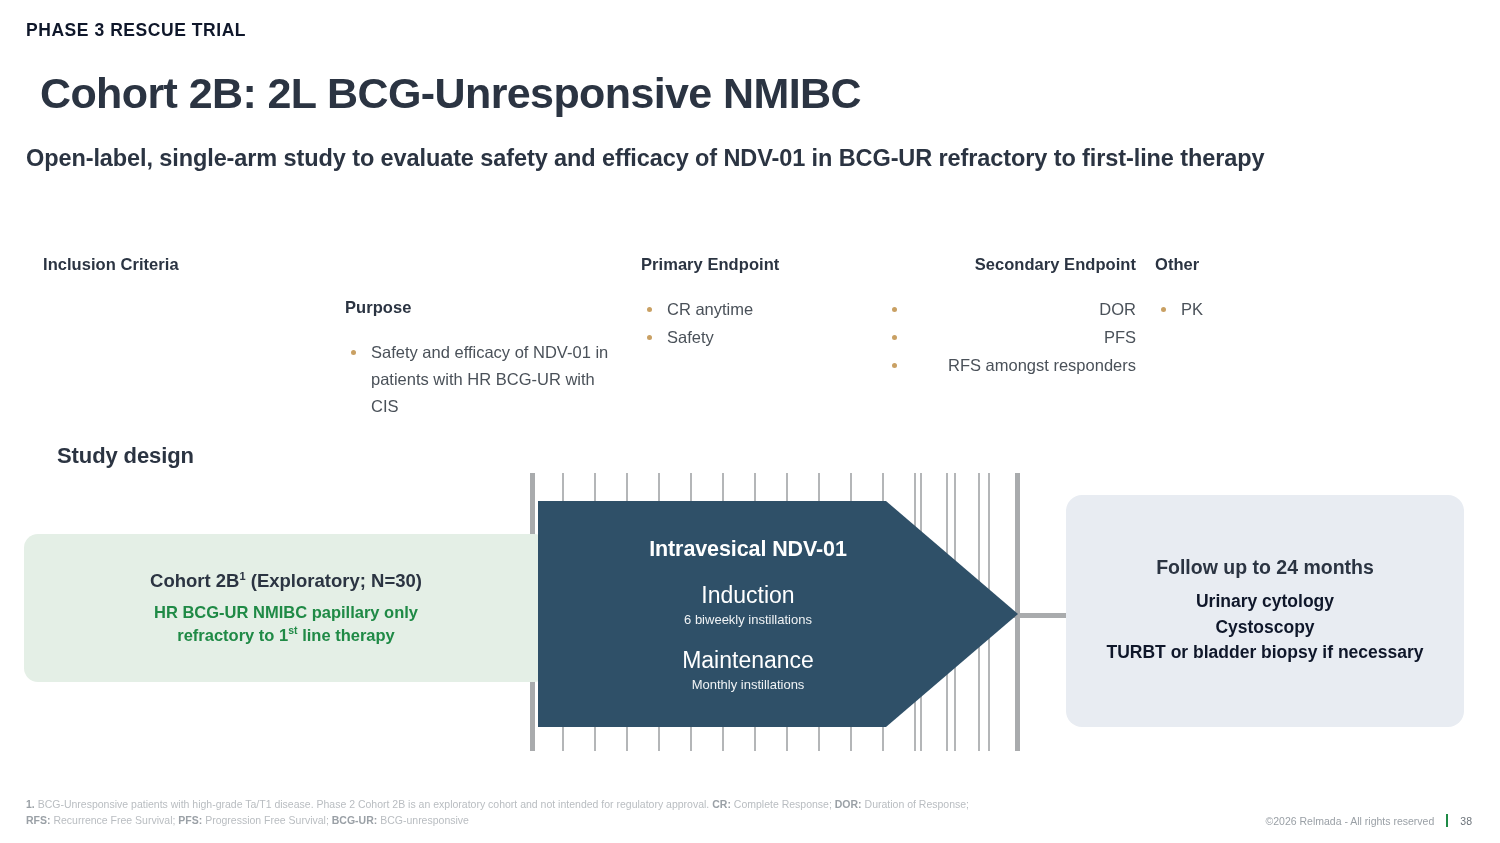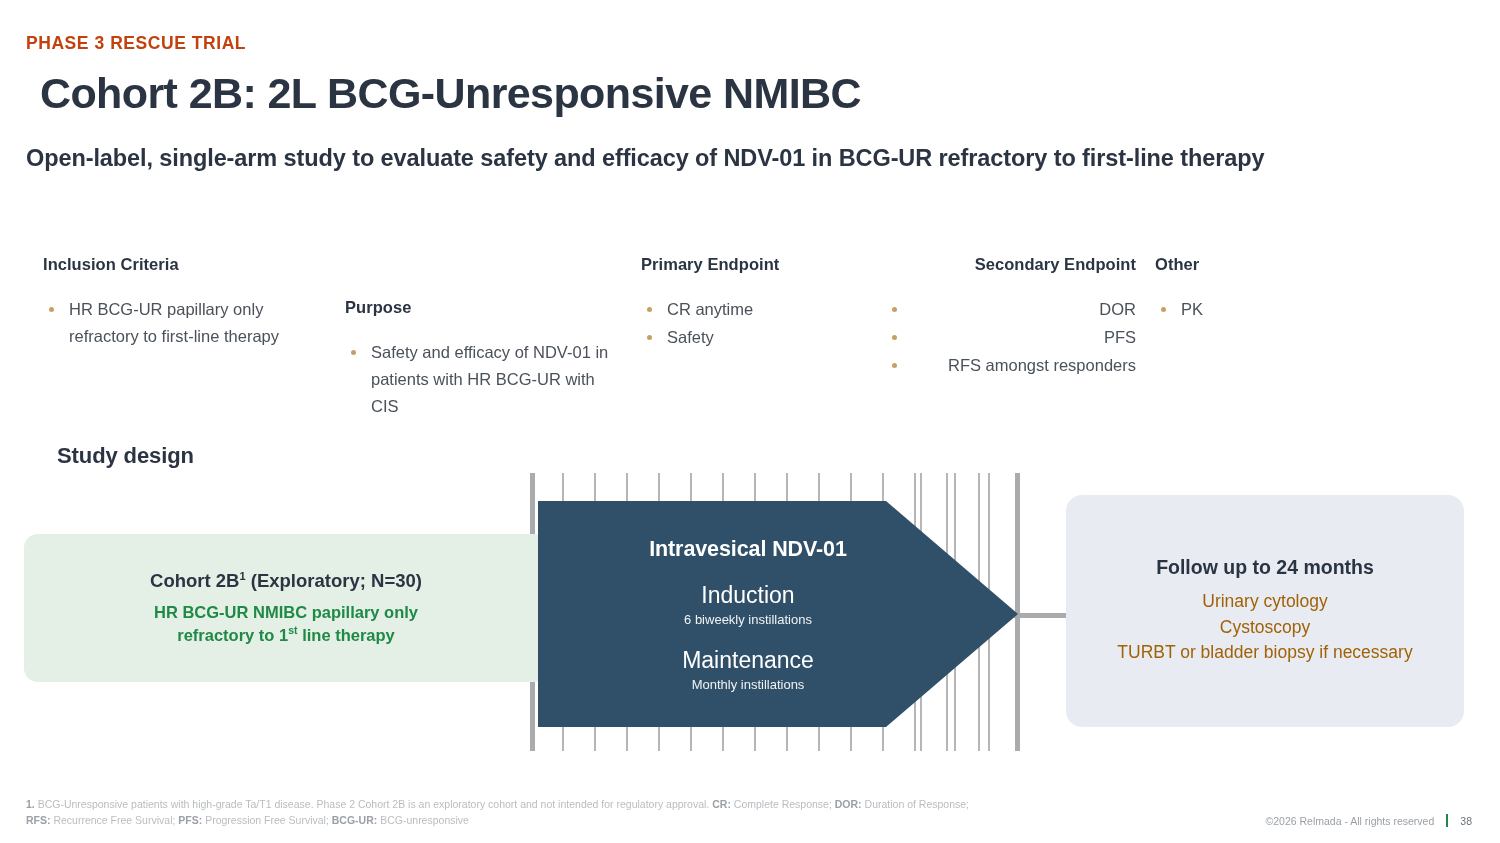--- a/index.html
+++ b/index.html
@@ -17,25 +17,25 @@
     position: relative;
     width: 1500px;
     height: 843px;
     background: #ffffff;
   }
 
   
   .eyebrow {
     position: absolute;
     left: 26px;
-    top: 33px;
+    top: 20px;
     font-size: 17.5px;
     font-weight: bold;
     letter-spacing: 0.55px;
-    color: #c2410c;
+    color: #0f172a;
   }
 
   .title {
     position: absolute;
     left: 24px;
     top: 69px;
     font-size: 43px;
     font-weight: bold;
     letter-spacing: -0.6px;
     color: #2b3442;
@@ -253,22 +253,23 @@
 
   .followup-title {
     font-size: 19.5px;
     font-weight: bold;
     color: #2b3442;
     margin-bottom: 10px;
   }
 
   .followup-line {
     font-size: 17.5px;
-    color: #a16207;
+    color: #0f172a;
     line-height: 1.45;
+    font-weight: bold;
   }
 
   
   .footnotes {
     position: absolute;
     left: 26px;
     top: 796px;
     width: 1260px;
     font-size: 10.5px;
     line-height: 1.55;
@@ -303,23 +304,20 @@
 <div class="slide">
 
   <div class="eyebrow">PHASE 3 RESCUE TRIAL</div>
   <h1 class="title">Cohort 2B: 2L BCG-Unresponsive NMIBC</h1>
   <div class="subtitle">Open-label, single-arm study to evaluate safety and efficacy of NDV-01 in BCG-UR refractory to first-line therapy</div>
 
   <div class="criteria">
 
     <div class="col" style="left:43px; width:270px;">
       <div class="col-head">Inclusion Criteria</div>
-      <ul class="bullets">
-        <li>HR BCG-UR papillary only refractory to first-line therapy</li>
-      </ul>
     </div>
 
     <div class="col" style="left:345px; width:270px;margin-top:43px;">
       <div class="col-head">Purpose</div>
       <ul class="bullets">
         <li>Safety and efficacy of NDV-01 in patients with HR BCG-UR with CIS</li>
       </ul>
     </div>
 
     <div class="col" style="left:641px; width:230px;">

